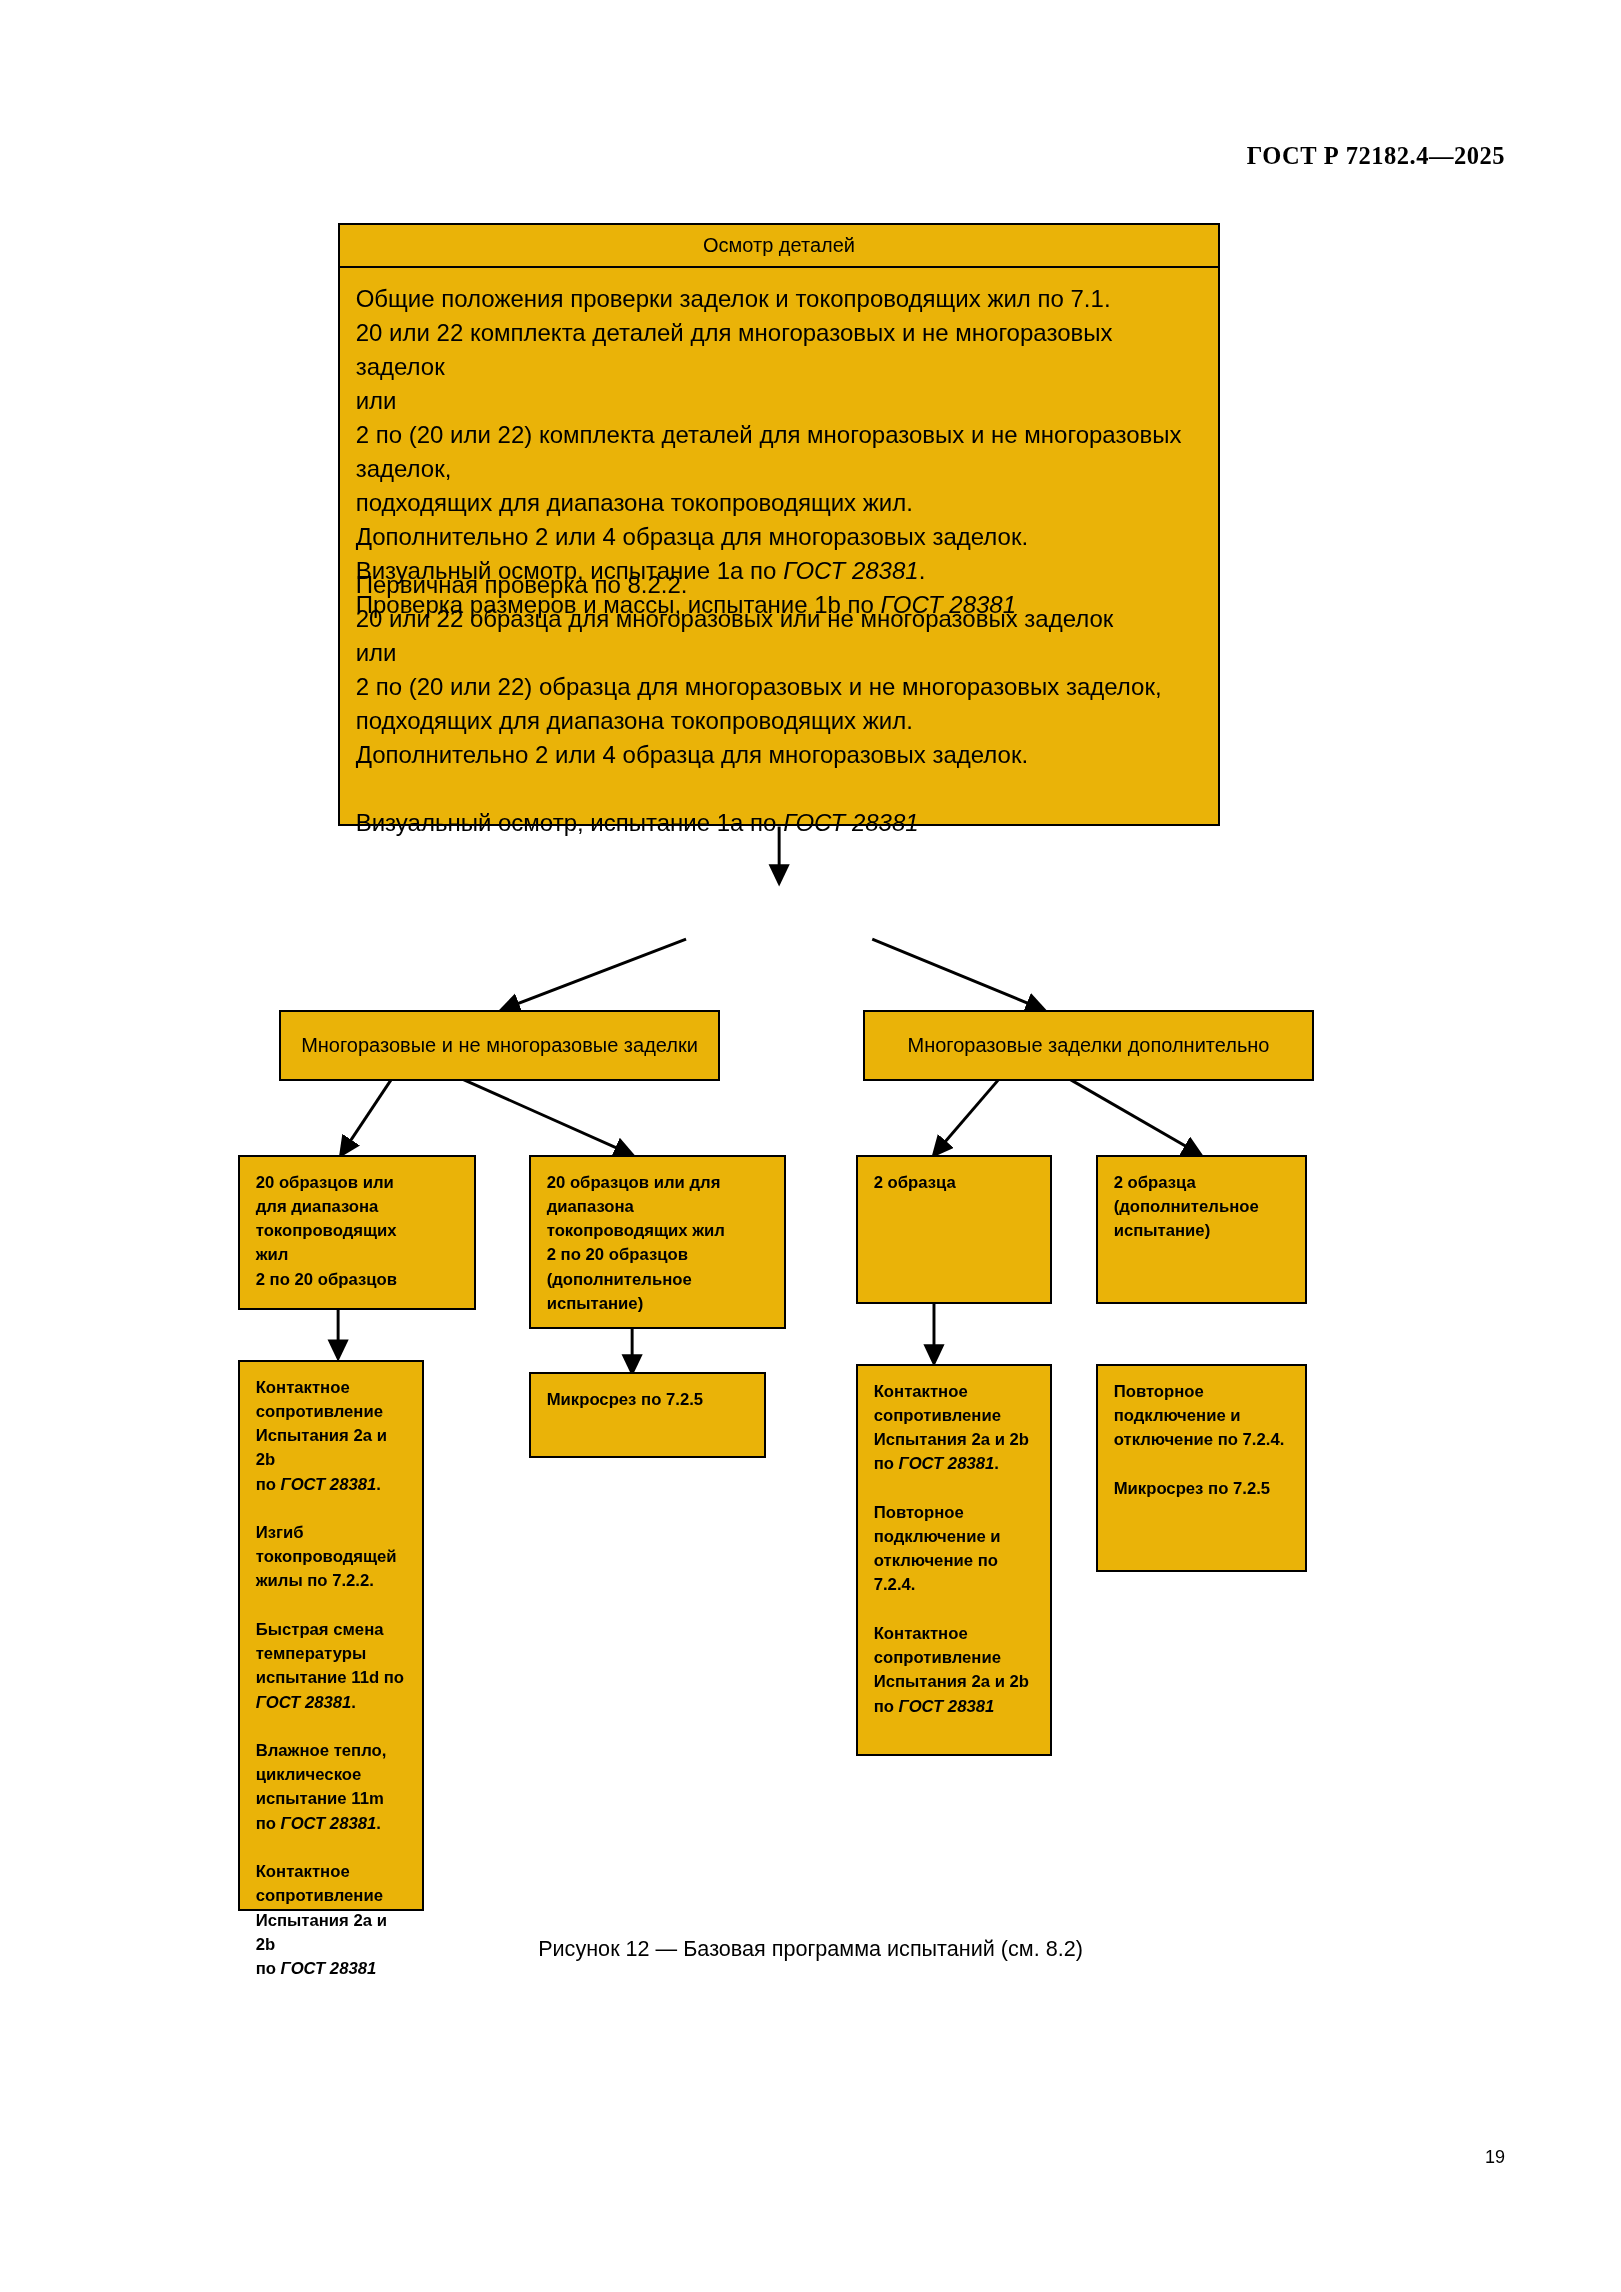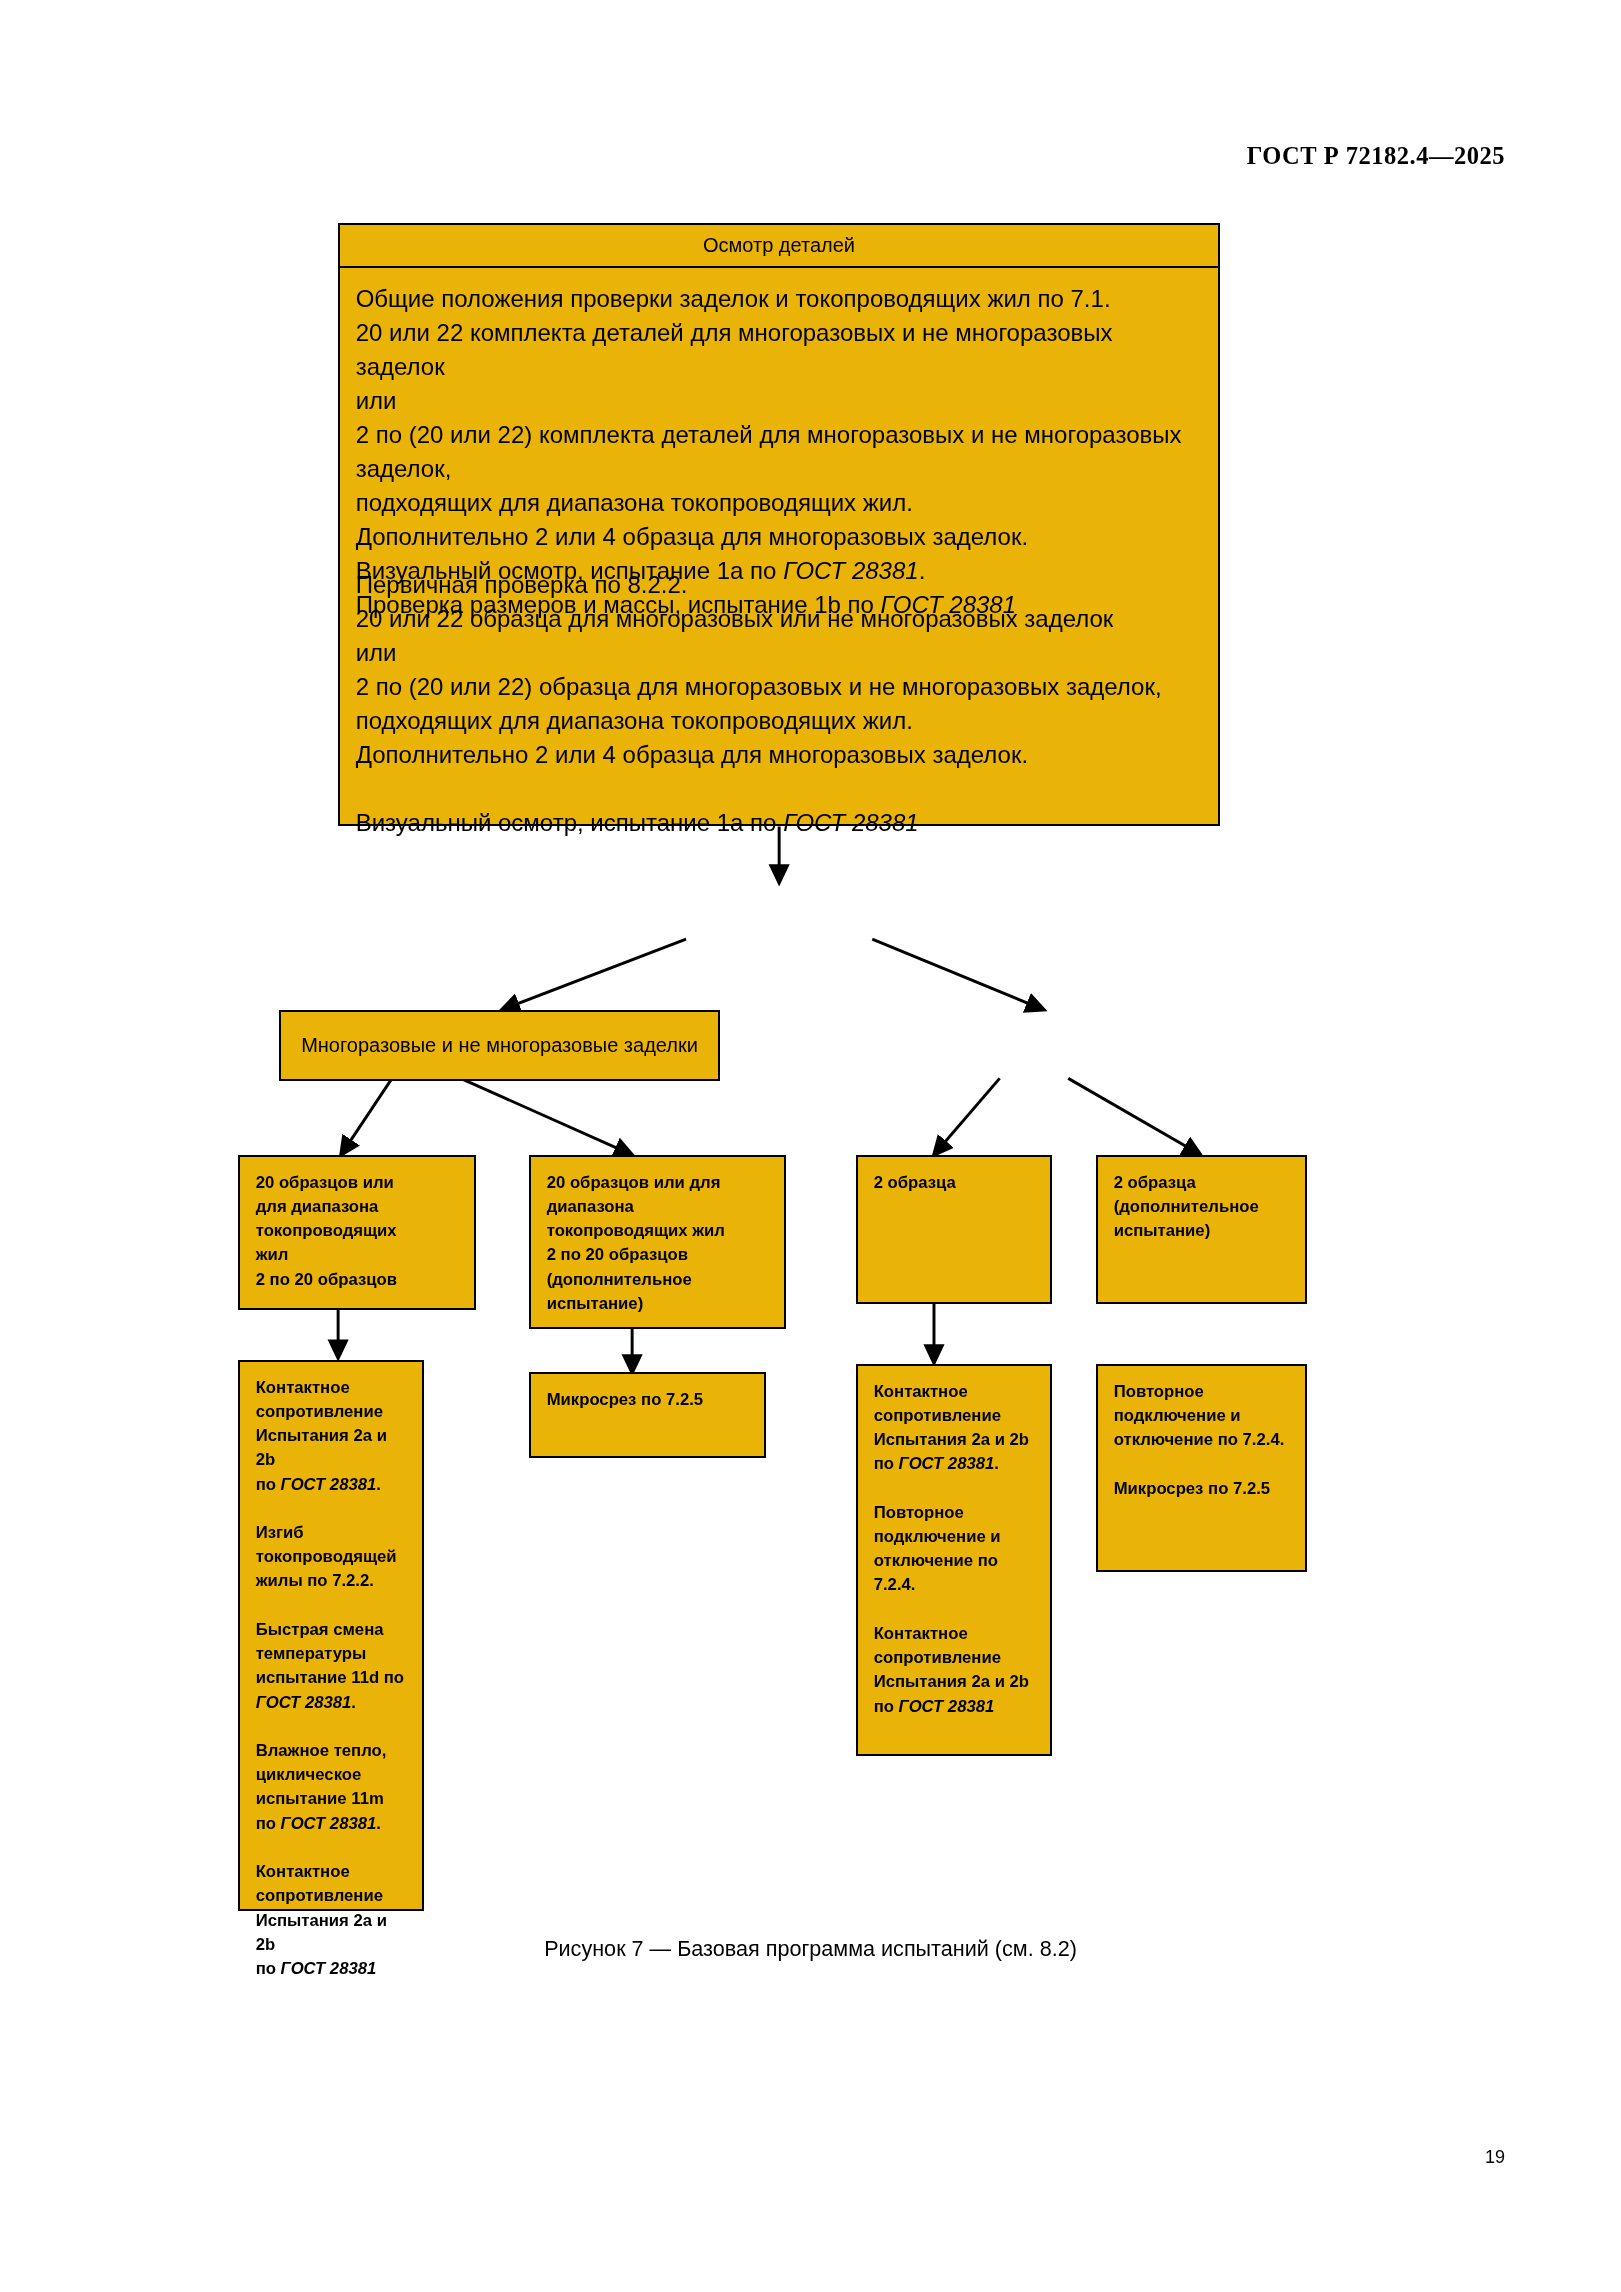--- a/index.html
+++ b/index.html
@@ -139,20 +139,24 @@
 
 Визуальный осмотр, испытание 1а по <em class="std">ГОСТ 28381</em></div>
   </div>
 
 
   <div class="box" style="left:279px;top:1010px;width:441px;height:71px;">
     <div class="center-label">Многоразовые и не многоразовые
 заделки</div>
   </div>
 
+  <div class="box" style="left:863px;top:1010px;width:451px;height:71px;">
+    <div class="center-label">Многоразовые заделки
+дополнительно</div>
+  </div>
 
   <div class="box" style="left:238px;top:1155px;width:238px;height:155px;">
     <div class="small-bold pad">20 образцов или
 для диапазона
 токопроводящих
 жил
 2 по 20 образцов</div>
   </div>
 
   <div class="box" style="left:529px;top:1155px;width:257px;height:174px;">
@@ -222,17 +226,17 @@
   </div>
 
   <div class="box" style="left:1096px;top:1364px;width:211px;height:208px;">
     <div class="small-bold pad">Повторное
 подключение и
 отключение по 7.2.4.
 
 Микросрез по 7.2.5</div>
   </div>
 
-  <div class="figure-caption">Рисунок 7 — Базовая программа испытаний (см. 8.2)</div>
+  <div class="figure-caption">Рисунок 12 — Базовая программа испытаний (см. 8.2)</div>
 
   <div class="page-number">19</div>
 </div>
 
 
 </body></html>

